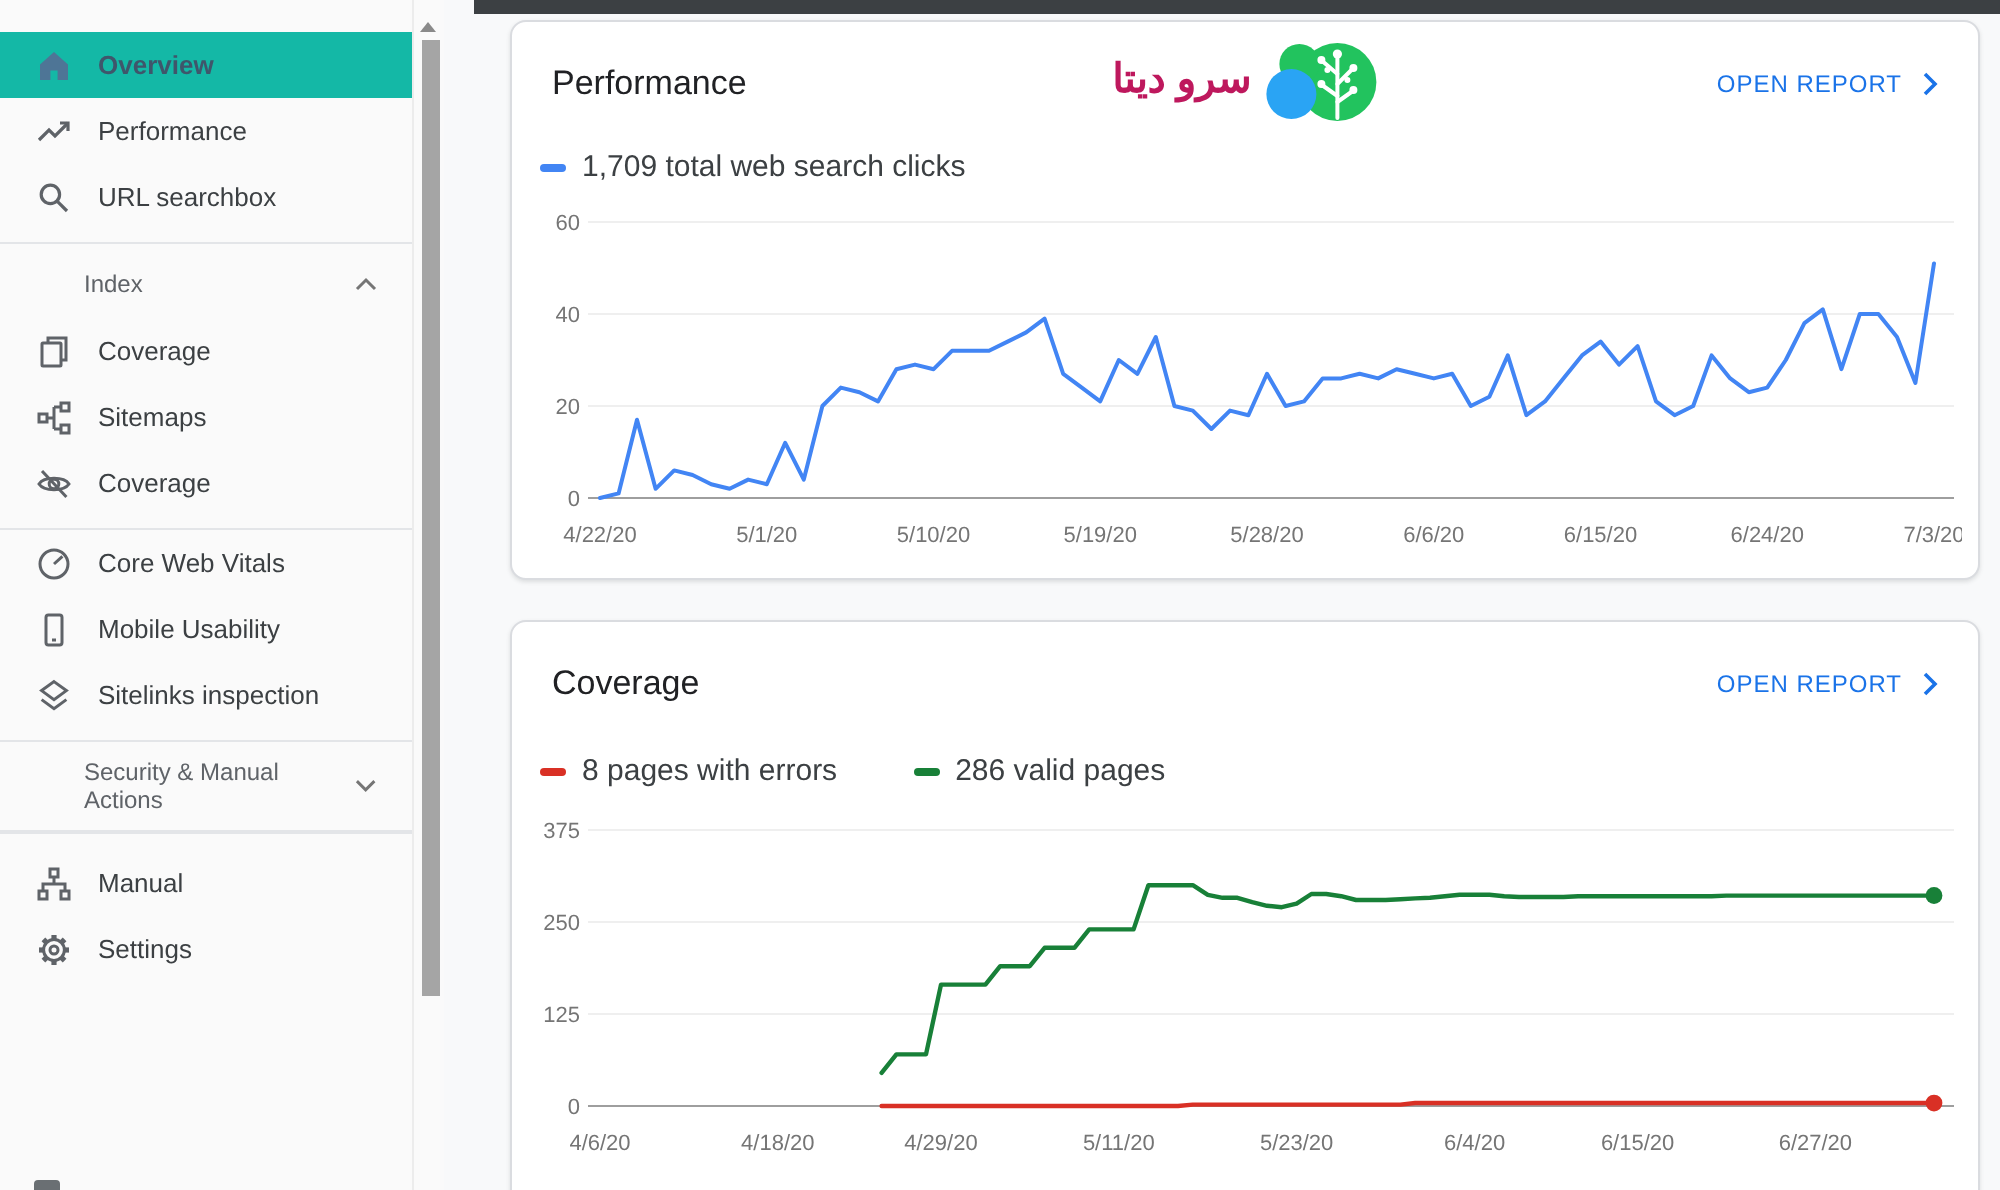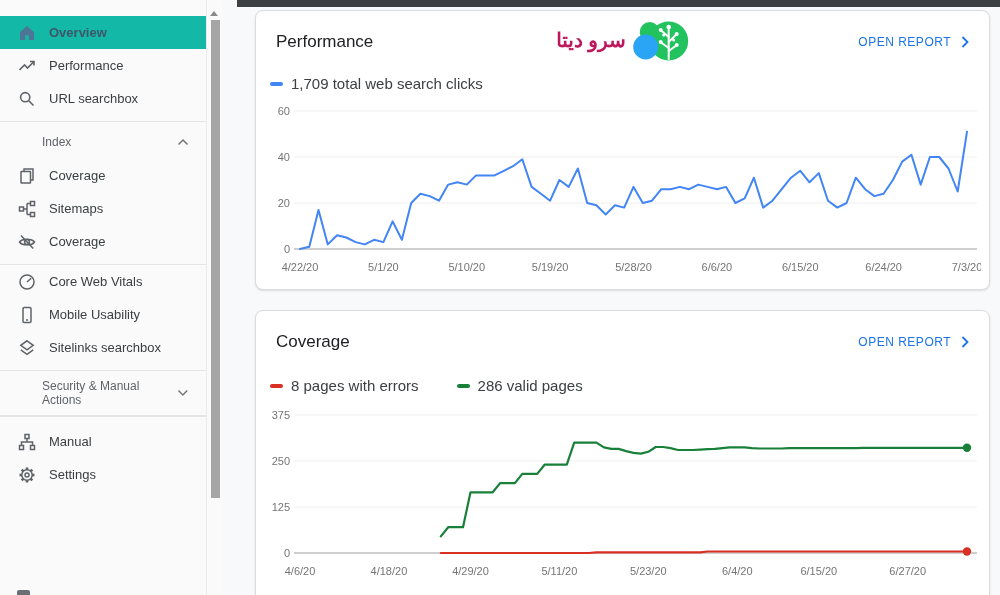--- a/index.html
+++ b/index.html
@@ -122,21 +122,21 @@
           <rect x="5" y="1.5" width="8" height="15" rx="1.2"></rect>
           <line x1="8" y1="14" x2="10" y2="14"></line>
         </svg>
       <span class="lbl">Mobile Usability</span>
     </div>
     <div class="srow">
       <svg class="icon18" viewBox="0 0 18 18" fill="none" stroke="#5f6368" stroke-width="1.5">
           <path d="M9 1.8 L15.2 6.3 9 10.8 2.8 6.3 Z"></path>
           <polyline points="2.8,10.8 9,15.3 15.2,10.8"></polyline>
         </svg>
-      <span class="lbl">Sitelinks searchbox</span>
+      <span class="lbl">Sitelinks inspection</span>
     </div>
 
     <div class="sdiv"></div>
 
     <div class="shead tall">
       <span class="hlbl">Security &amp; Manual Actions</span>
       <svg class="chev" viewBox="0 0 12 8" fill="none" stroke="#757575" stroke-width="1.5">
           <polyline points="1.5,1.5 6,6 10.5,1.5"></polyline>
         </svg>
     </div>

